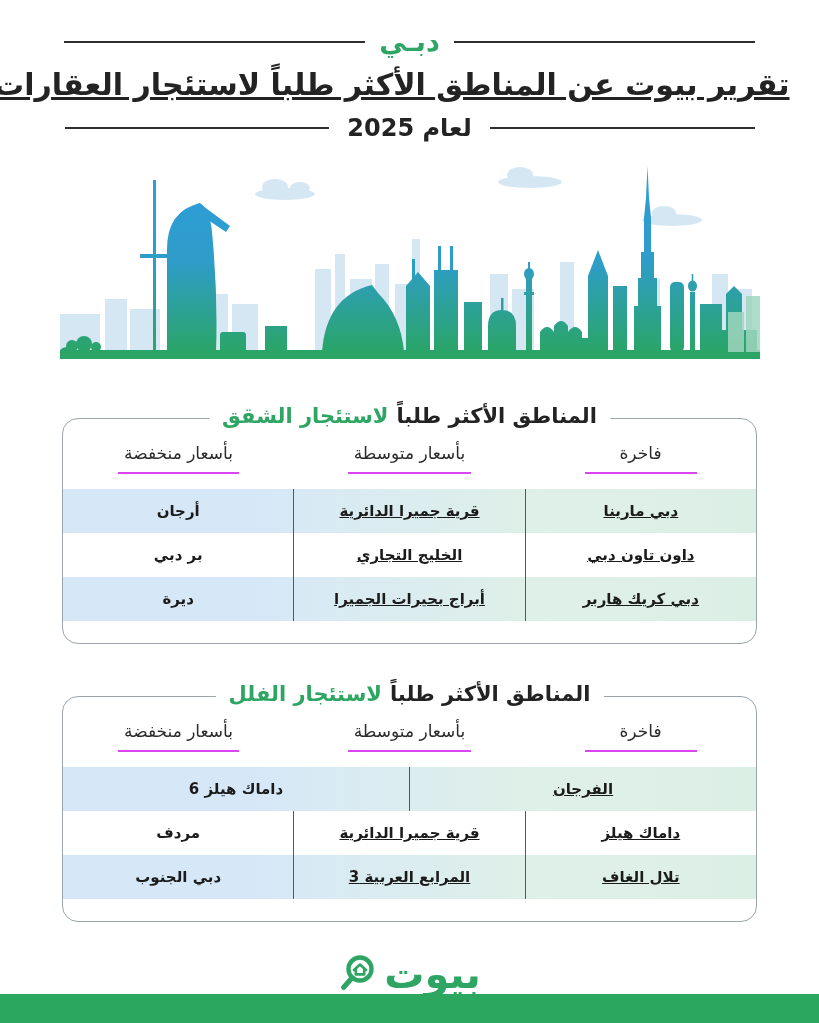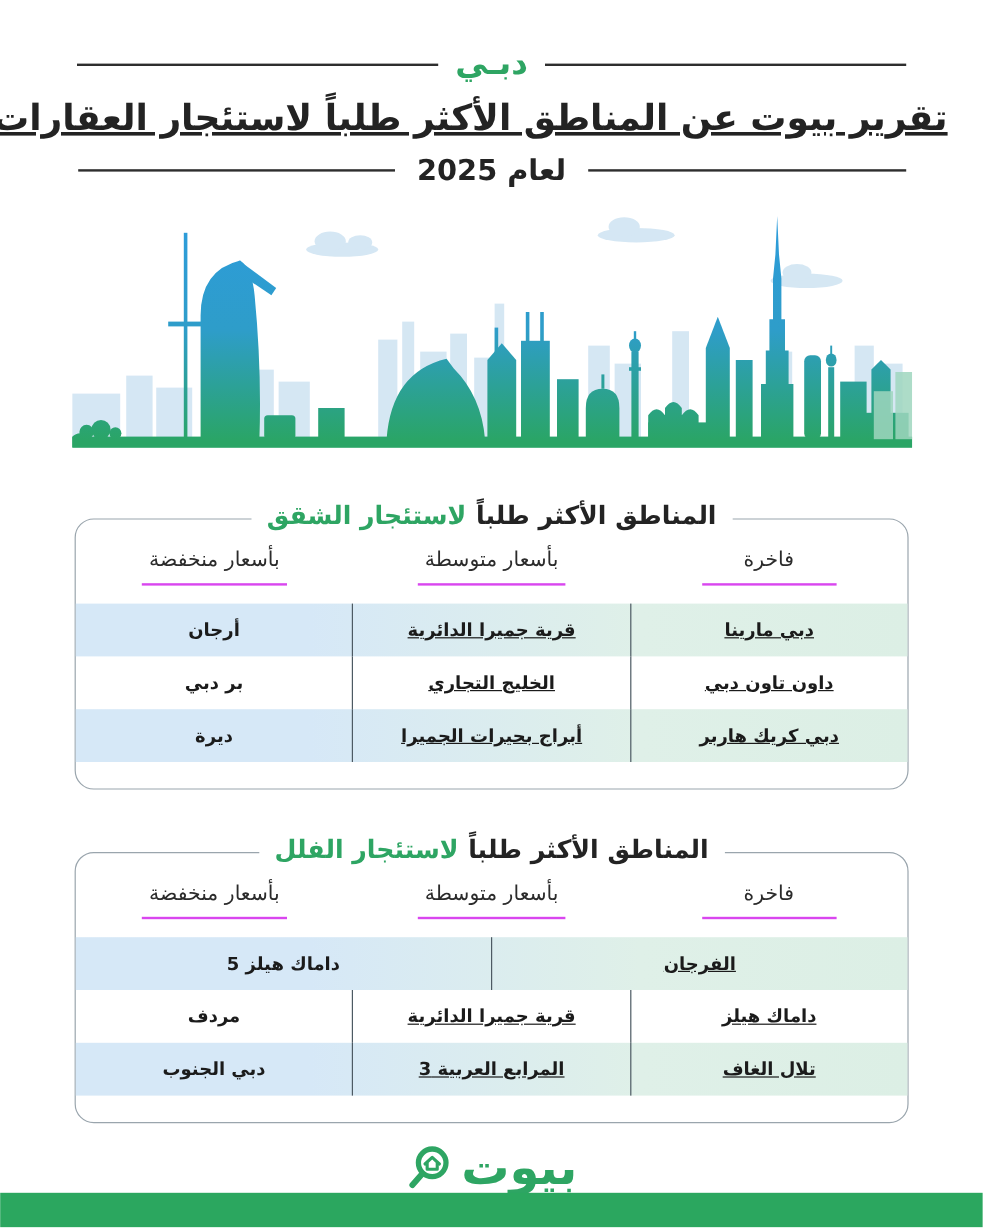--- a/index.html
+++ b/index.html
@@ -10,21 +10,21 @@
     --footer-bar:#2BA75F;
     --panel-border:#9AA5AD;
     --divider:#4D5A63;
   }
   *{margin:0;padding:0;box-sizing:border-box;}
   body{background:#ffffff;font-family:"DejaVu Sans","Liberation Sans",sans-serif;}
   .page{position:relative;width:819px;height:1023px;background:#fff;overflow:hidden;margin:0 auto;}
 
   
   .header{padding-top:26px;}
-  .rule-row{display:flex;align-items:center;gap:14px;width:690px;margin:12px auto;}
+  .rule-row{display:flex;align-items:center;gap:14px;width:690px;margin:0 auto;}
   .rule{flex:1;height:2px;background:#2E2E2E;}
   .city-label{font-size:27px;font-weight:bold;color:var(--accent-green);white-space:nowrap;}
   .main-title{width:760px;margin:10px auto 0;text-align:center;font-size:30px;font-weight:bold;
               color:var(--dark-text);white-space:nowrap;text-decoration:underline;}
   .year-row{margin-top:12px;}
   .year-label{font-size:24px;font-weight:bold;color:var(--dark-text);white-space:nowrap;padding:0 4px;}
 
   
   .skyline{width:700px;height:212px;margin:12px auto 0;display:block;}
 
@@ -40,21 +40,21 @@
   .col-header-label{display:inline-block;font-size:17px;color:#2B2B2B;padding:0 6px 9px;
                     border-bottom:2px solid #d946ef;min-width:112px;}
   .rows{margin-top:15px;}
   .t-row{display:flex;height:44px;align-items:stretch;}
   .t-row.shaded{background:linear-gradient(to left,var(--row-green) 0%,#DFF0E8 32%,var(--row-blue) 72%,var(--row-blue) 100%);}
   .t-cell{flex:1;display:flex;align-items:center;justify-content:center;
           font-size:15px;font-weight:bold;color:#1B1B1B;}
   .t-cell:not(:last-child){border-left:1.5px solid var(--divider);text-decoration:underline;}
 
   
-  .logo{display:flex;align-items:center;justify-content:center;gap:2px;margin-top:16px;}
+  .logo{display:flex;align-items:center;justify-content:center;gap:2px;margin-top:30px;}
   .logo-text{font-size:40px;font-weight:bold;color:var(--accent-green);line-height:1;}
   .footer-bar{position:absolute;left:0;bottom:0;width:100%;height:29px;background:var(--footer-bar);}
 </style>
 </head>
 <body>
 
 <div class="page">
 
   <div class="header">
     <div class="rule-row">
@@ -185,21 +185,21 @@
       <span class="accent">لاستئجار الفلل</span>
     </div>
     <div class="col-headers">
       <div class="col"><span class="col-header-label">فاخرة</span></div>
       <div class="col"><span class="col-header-label">بأسعار متوسطة</span></div>
       <div class="col"><span class="col-header-label">بأسعار منخفضة</span></div>
     </div>
     <div class="rows">
       <div class="t-row shaded">
         <div class="t-cell">الفرجان</div>
-        <div class="t-cell">داماك هيلز 5</div>
+        <div class="t-cell">داماك هيلز 6</div>
       </div>
       <div class="t-row">
         <div class="t-cell">داماك هيلز</div>
         <div class="t-cell">قرية جميرا الدائرية</div>
         <div class="t-cell">مردف</div>
       </div>
       <div class="t-row shaded">
         <div class="t-cell">تلال الغاف</div>
         <div class="t-cell">المرابع العربية 3</div>
         <div class="t-cell">دبي الجنوب</div>

